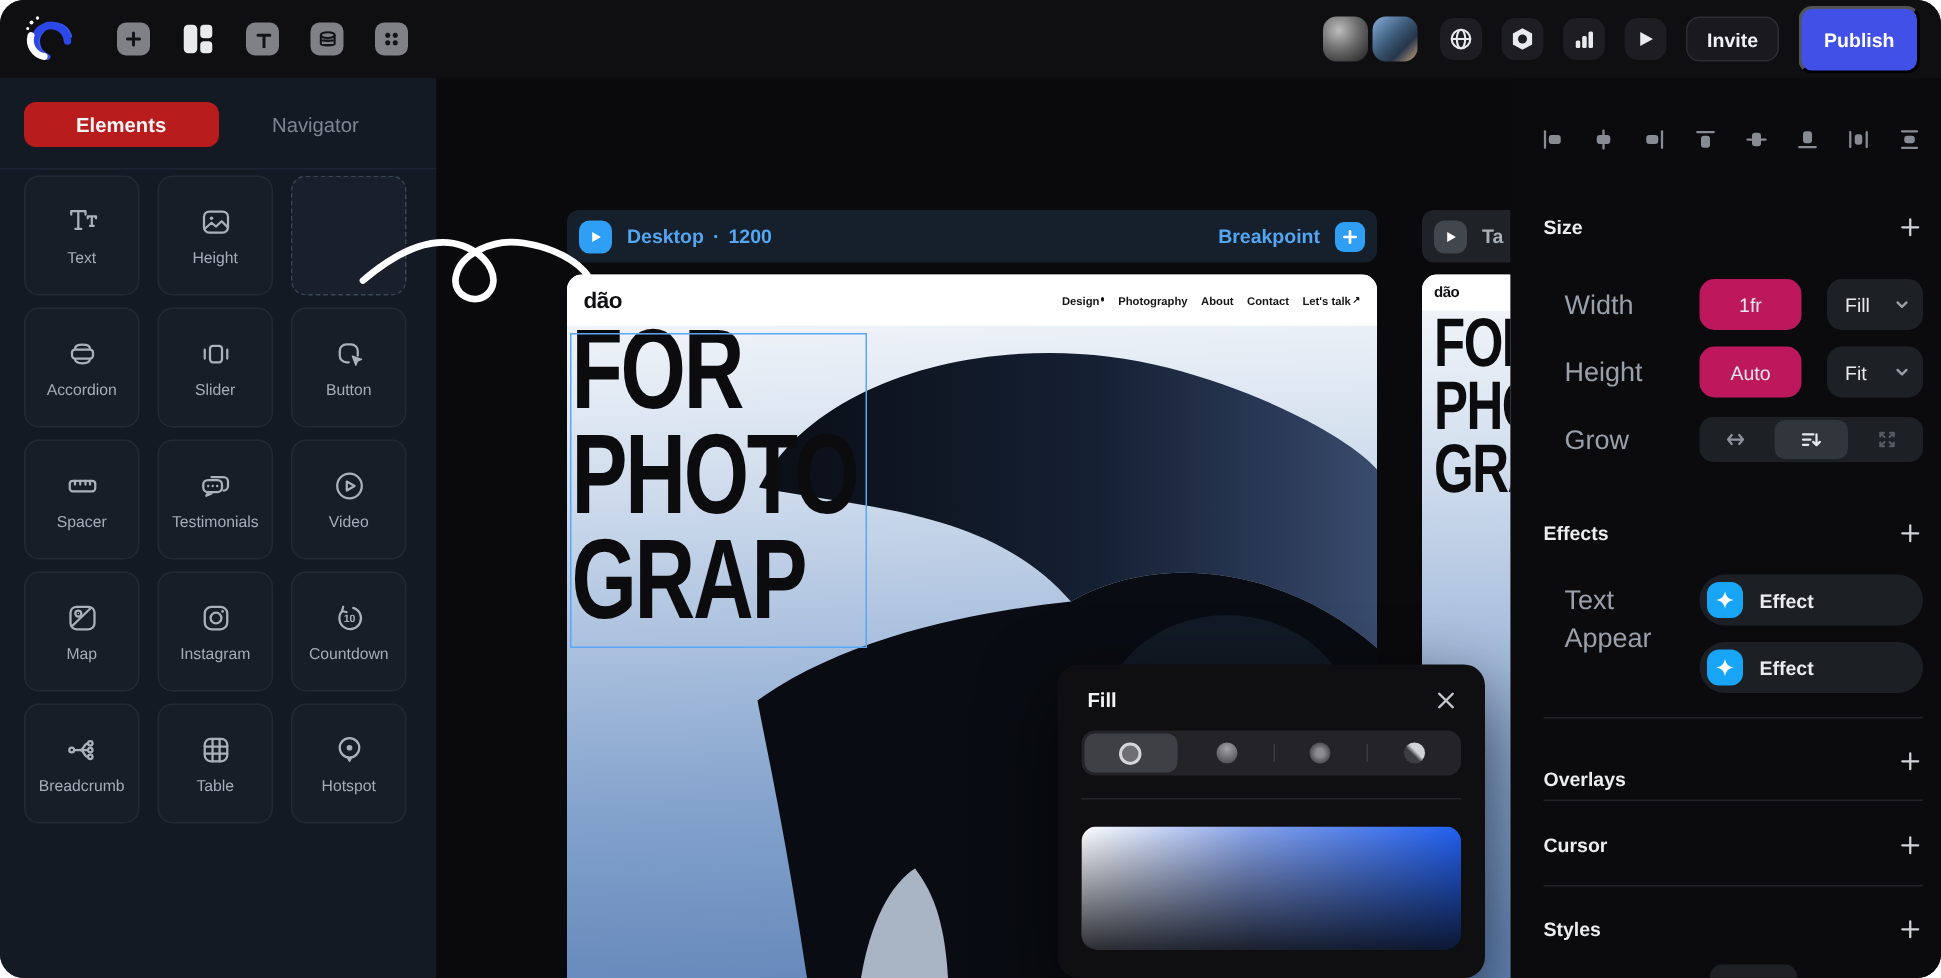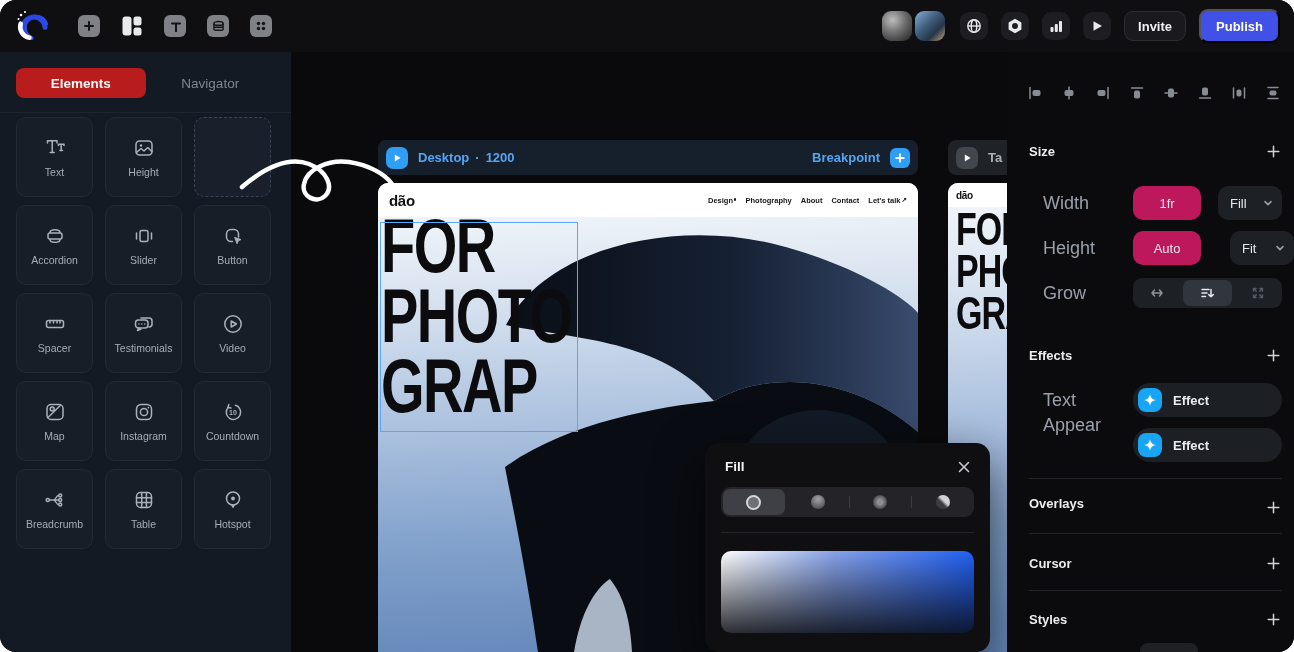--- a/index.html
+++ b/index.html
@@ -10,21 +10,21 @@
   .logo{width:38px;height:38px;margin-right:26px;}
   .toolbtn{width:22px;height:22px;border-radius:6px;background:#7f8187;display:flex;align-items:center;justify-content:center;margin-right:21px;cursor:pointer;}
   .toolbtn.flat{background:transparent;}
   .tb-right{margin-left:auto;display:flex;align-items:center;gap:13px;}
   .avatars{display:flex;gap:3px;margin-right:2px;}
   .avatar{width:30px;height:30px;border-radius:9px;}
   .avatar.gray{background:radial-gradient(circle at 35% 30%,#bdbdbd,#6e6e6e 45%,#262626 95%);}
   .avatar.color{background:linear-gradient(135deg,#86add9 0%,#3c5a78 45%,#27364a 70%,#c9a27c 100%);}
   .iconbtn{width:28px;height:28px;border-radius:9px;background:#1e1e22;display:flex;align-items:center;justify-content:center;cursor:pointer;}
   .invite{height:30px;padding:0 13px;border-radius:9px;background:#1a1a1e;border:1px solid #2d2d33;color:#f0f1f3;font-size:13px;font-weight:600;display:flex;align-items:center;cursor:pointer;}
-  .publish{height:34px;padding:0 15px;border-radius:9px;background:#4150e6;color:#fff;font-size:13px;font-weight:600;display:flex;align-items:center;cursor:pointer;}
+  .publish{height:45px;padding:0 15px;border-radius:9px;background:#4150e6;color:#fff;font-size:13px;font-weight:600;display:flex;align-items:center;cursor:pointer;}
 
   
   .sidebar{position:absolute;left:0;top:52px;width:291px;height:600px;background:#141a24;}
   .tabs{position:absolute;left:16px;top:16px;width:259px;height:30px;display:flex;}
   .tab{flex:1;display:flex;align-items:center;justify-content:center;font-size:13.5px;color:#7e8591;border-radius:8px;cursor:pointer;}
   .tab.active{background:#b91c1c;color:#f3f4f6;font-weight:600;}
   .sb-divider{position:absolute;left:0;top:60px;width:100%;height:1px;background:#1e2431;}
   .tiles{position:absolute;left:16px;top:65px;display:grid;grid-template-columns:repeat(3,77px);grid-auto-rows:80px;gap:8px 12px;}
   .tile{background:#181e28;border:1px solid #232a36;border-radius:10px;display:flex;flex-direction:column;align-items:center;justify-content:center;gap:6px;box-sizing:border-box;cursor:pointer;}
   .tile .lbl{font-size:10.5px;color:#a6adb8;}
@@ -497,21 +497,21 @@
     <div class="ctl-input" style="top:134px;">1fr</div>
     <div class="ctl-select" style="top:134px;">
       <span>Fill</span>
       <svg width="10" height="10">
           <path d="M2,3.6 L5,6.6 L8,3.6" fill="none" stroke="#9aa0a8" stroke-width="1.5" stroke-linecap="round" stroke-linejoin="round"></path>
         </svg>
     </div>
 
     <div class="row-label" style="top:179px;">Height</div>
     <div class="ctl-input" style="top:179px;">Auto</div>
-    <div class="ctl-select" style="top:179px;margin-left:12px;">
+    <div class="ctl-select" style="top:179px;">
       <span>Fit</span>
       <svg width="10" height="10">
           <path d="M2,3.6 L5,6.6 L8,3.6" fill="none" stroke="#9aa0a8" stroke-width="1.5" stroke-linecap="round" stroke-linejoin="round"></path>
         </svg>
     </div>
 
     <div class="row-label" style="top:224px;">Grow</div>
     <div class="growctl">
       <span class="grow-seg">
         <svg width="16" height="16">
@@ -552,21 +552,21 @@
       <span class="fx-ic">
         <svg width="14" height="14" viewBox="0 0 24 24">
             <path d="M12,2 C13,8 16,11 22,12 C16,13 13,16 12,22 C11,16 8,13 2,12 C8,11 11,8 12,2 Z" fill="#fff"></path>
           </svg>
       </span>
       <span class="fx-lbl">Effect</span>
     </div>
 
     <div class="pdiv" style="top:426px;"></div>
 
-    <div class="sec-head" style="top:444px;">Overlays</div>
+    <div class="sec-head" style="top:460px;">Overlays</div>
     <span class="sec-plus" style="top:449px;">
         <svg width="13" height="13">
           <path d="M6.5,1.2 V11.8 M1.2,6.5 H11.8" stroke="#d2d4d8" stroke-width="1.5" stroke-linecap="round"></path>
         </svg>
       </span>
     <div class="pdiv" style="top:481px;"></div>
 
     <div class="sec-head" style="top:504px;">Cursor</div>
     <span class="sec-plus" style="top:505px;">
         <svg width="13" height="13">

